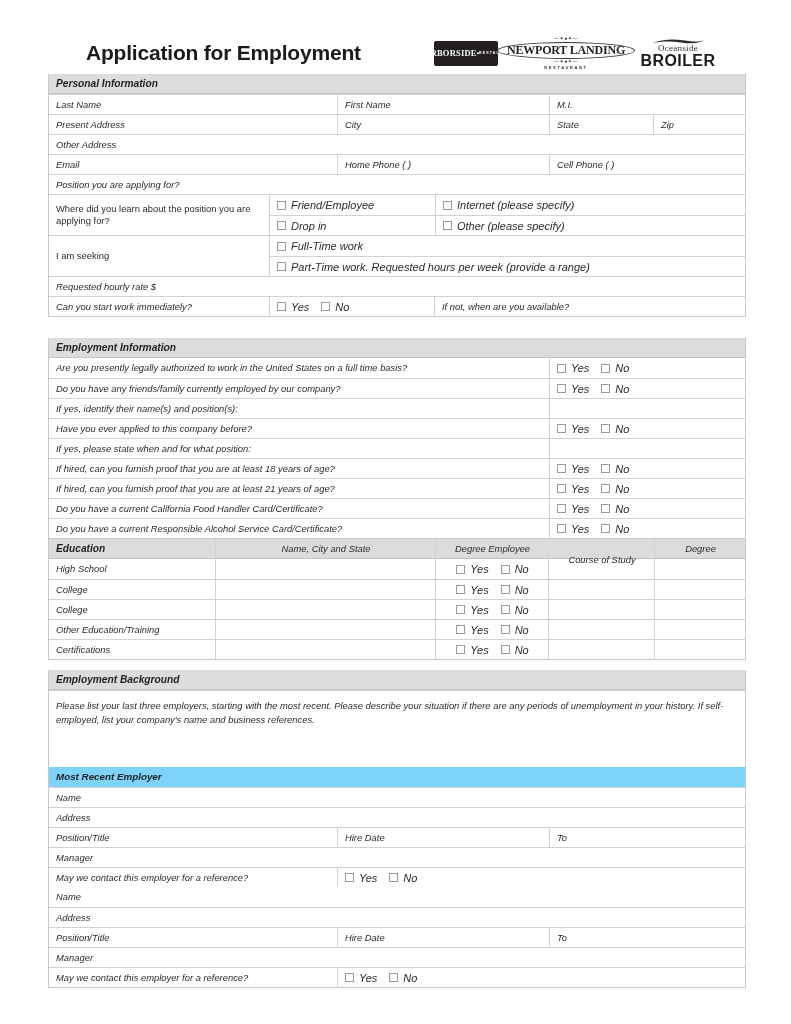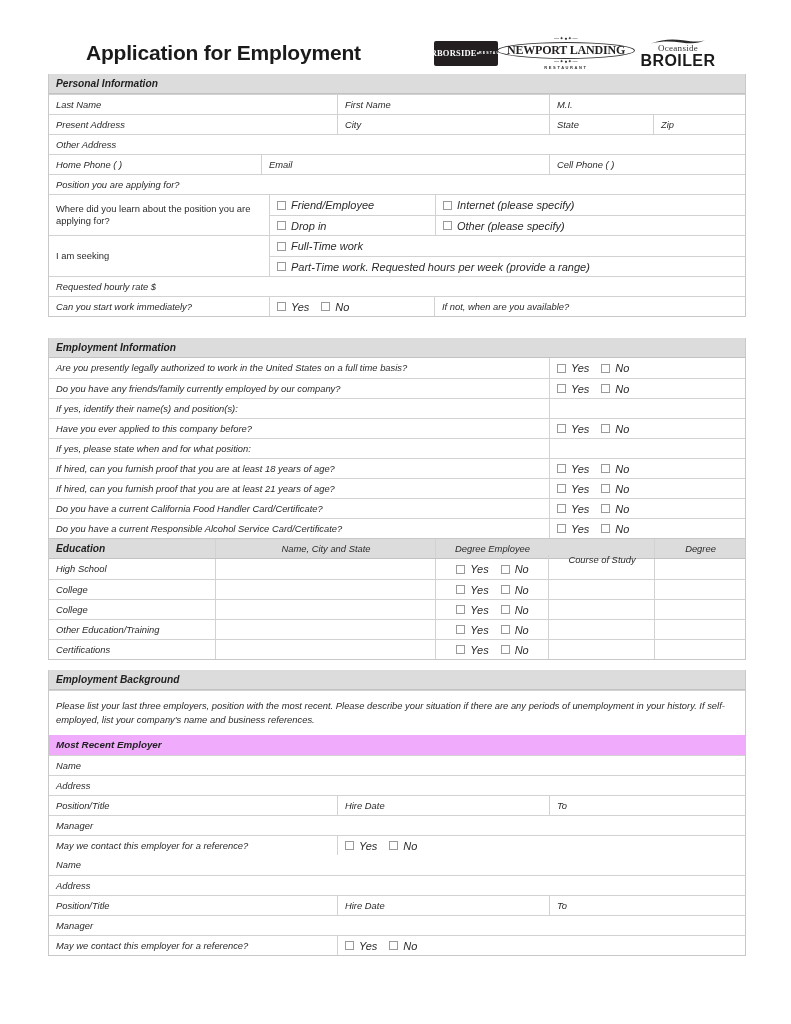--- a/index.html
+++ b/index.html
@@ -191,21 +191,22 @@
     border-bottom: 1px solid #c2c2c2;
   }
   .sec-head .cell {
     font-weight: bold;
     font-size: 10.2px;
     color: #1f1f1f;
     padding-top: 5px;
     padding-bottom: 5px;
   }
   .sub-head {
-    background: #f0abfc;
+    background: #7dd3fc;
+    margin-top: 32px;
   }
   .sub-head .cell {
     font-weight: bold;
     font-size: 9.8px;
     color: #1f1f1f;
   }
 
   .row.h20 { height: 20px; }
 
   
@@ -320,22 +321,22 @@
       <div class="cell" style="width:212px;">City</div>
       <div class="cell" style="width:104px;">State</div>
       <div class="cell grow">Zip</div>
     </div>
 
     <div class="row h20">
       <div class="cell grow">Other Address</div>
     </div>
 
     <div class="row h20">
+      <div class="cell" style="width:288px;">Email</div>
       <div class="cell" style="width:212px;">Home Phone (          )</div>
-      <div class="cell" style="width:288px;">Email</div>
       <div class="cell grow">Cell Phone (          )</div>
     </div>
 
     <div class="row h20">
       <div class="cell grow">Position you are applying for?</div>
     </div>
 
     <div class="stack">
       <div class="stack-label" style="width:220px;">Where did you learn about the position you are applying for?</div>
       <div class="stack-right">
@@ -612,21 +613,21 @@
           <div class="cell grow"></div>
         </div>
       </div>
   </div>
 
   <div class="block" style="top:670px;">
     <div class="row sec-head h20">
       <div class="cell grow">Employment Background</div>
     </div>
     <div class="row">
-      <div class="note">Please list your last three employers, position with the most recent. Please describe your situation if there are any periods of unemployment in your history. If self-employed, list your company's name and business references.</div>
+      <div class="note">Please list your last three employers, starting with the most recent. Please describe your situation if there are any periods of unemployment in your history. If self-employed, list your company's name and business references.</div>
     </div>
     <div>
 
     <div>
           <div class="row h20 sub-head">
             <div class="cell grow">Most Recent Employer</div>
           </div>
           <div class="row h20">
             <div class="cell grow">Name</div>
           </div>

